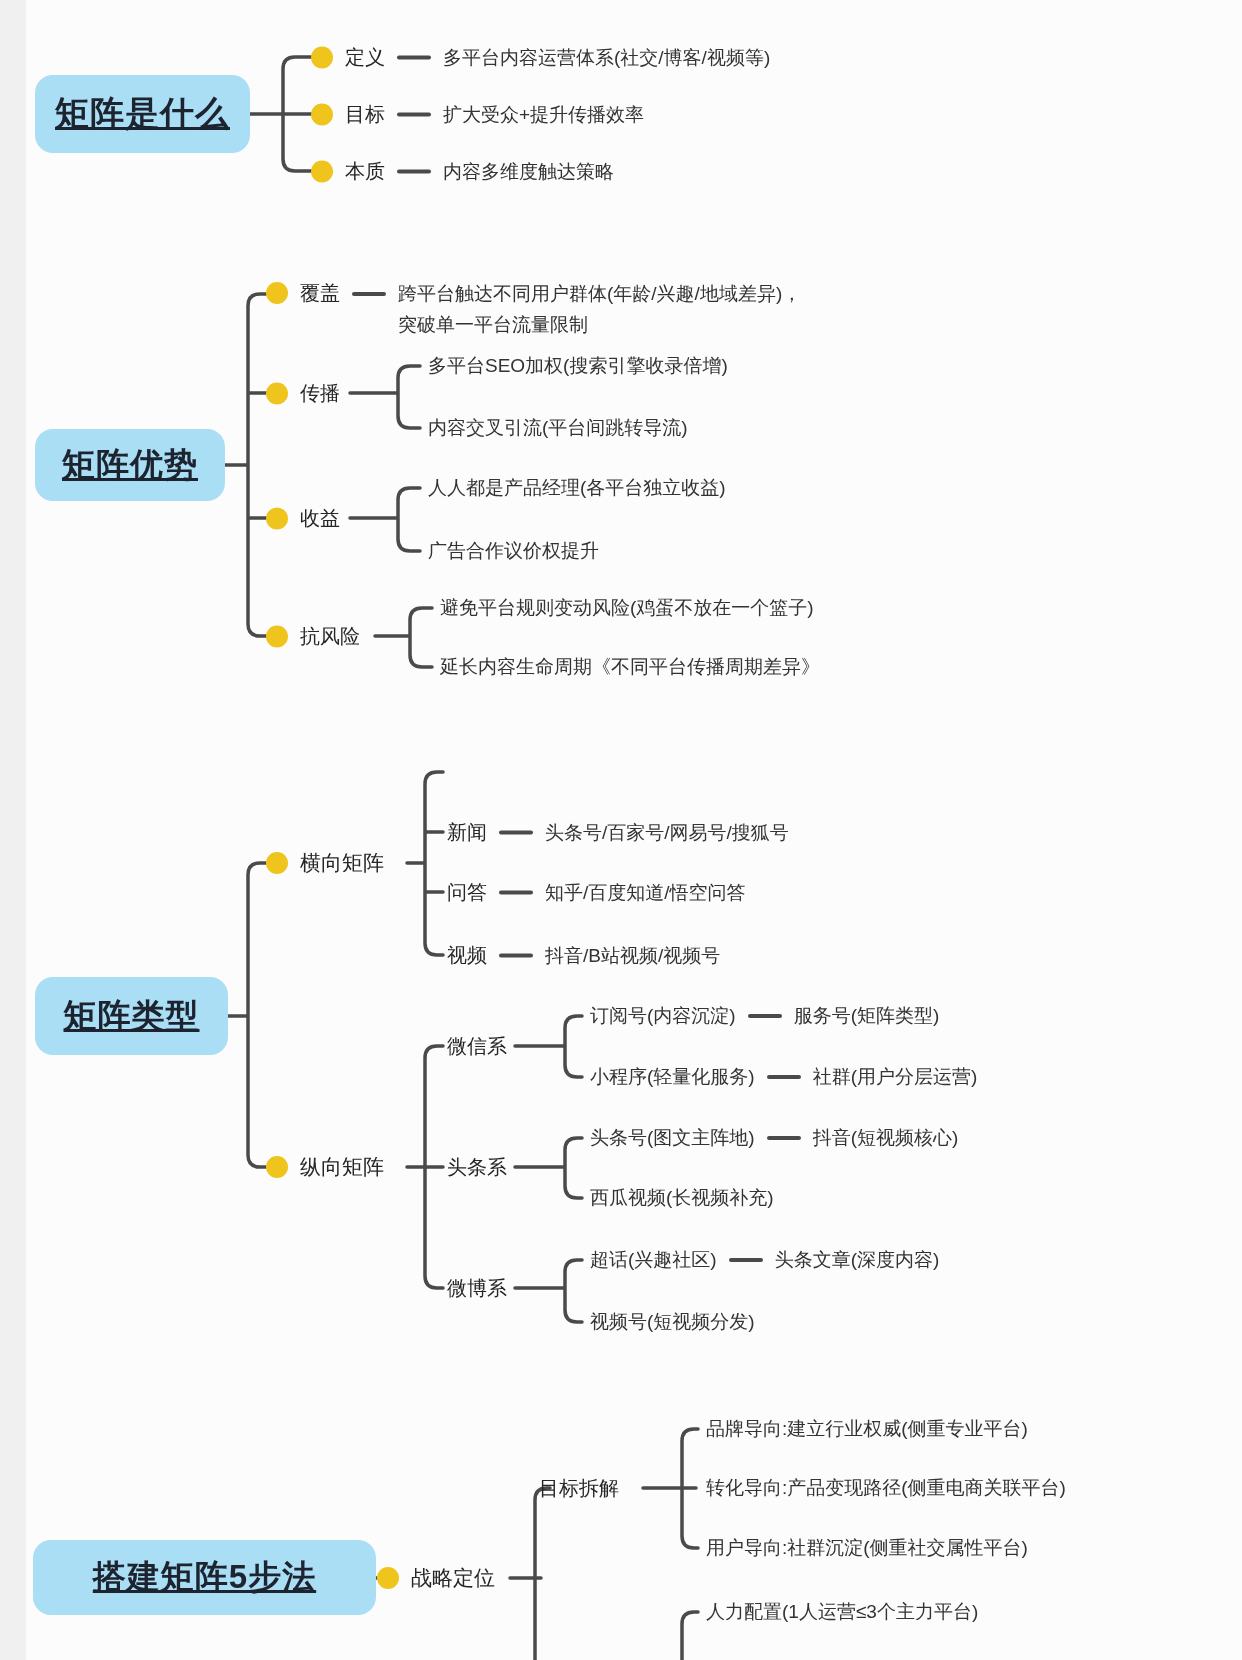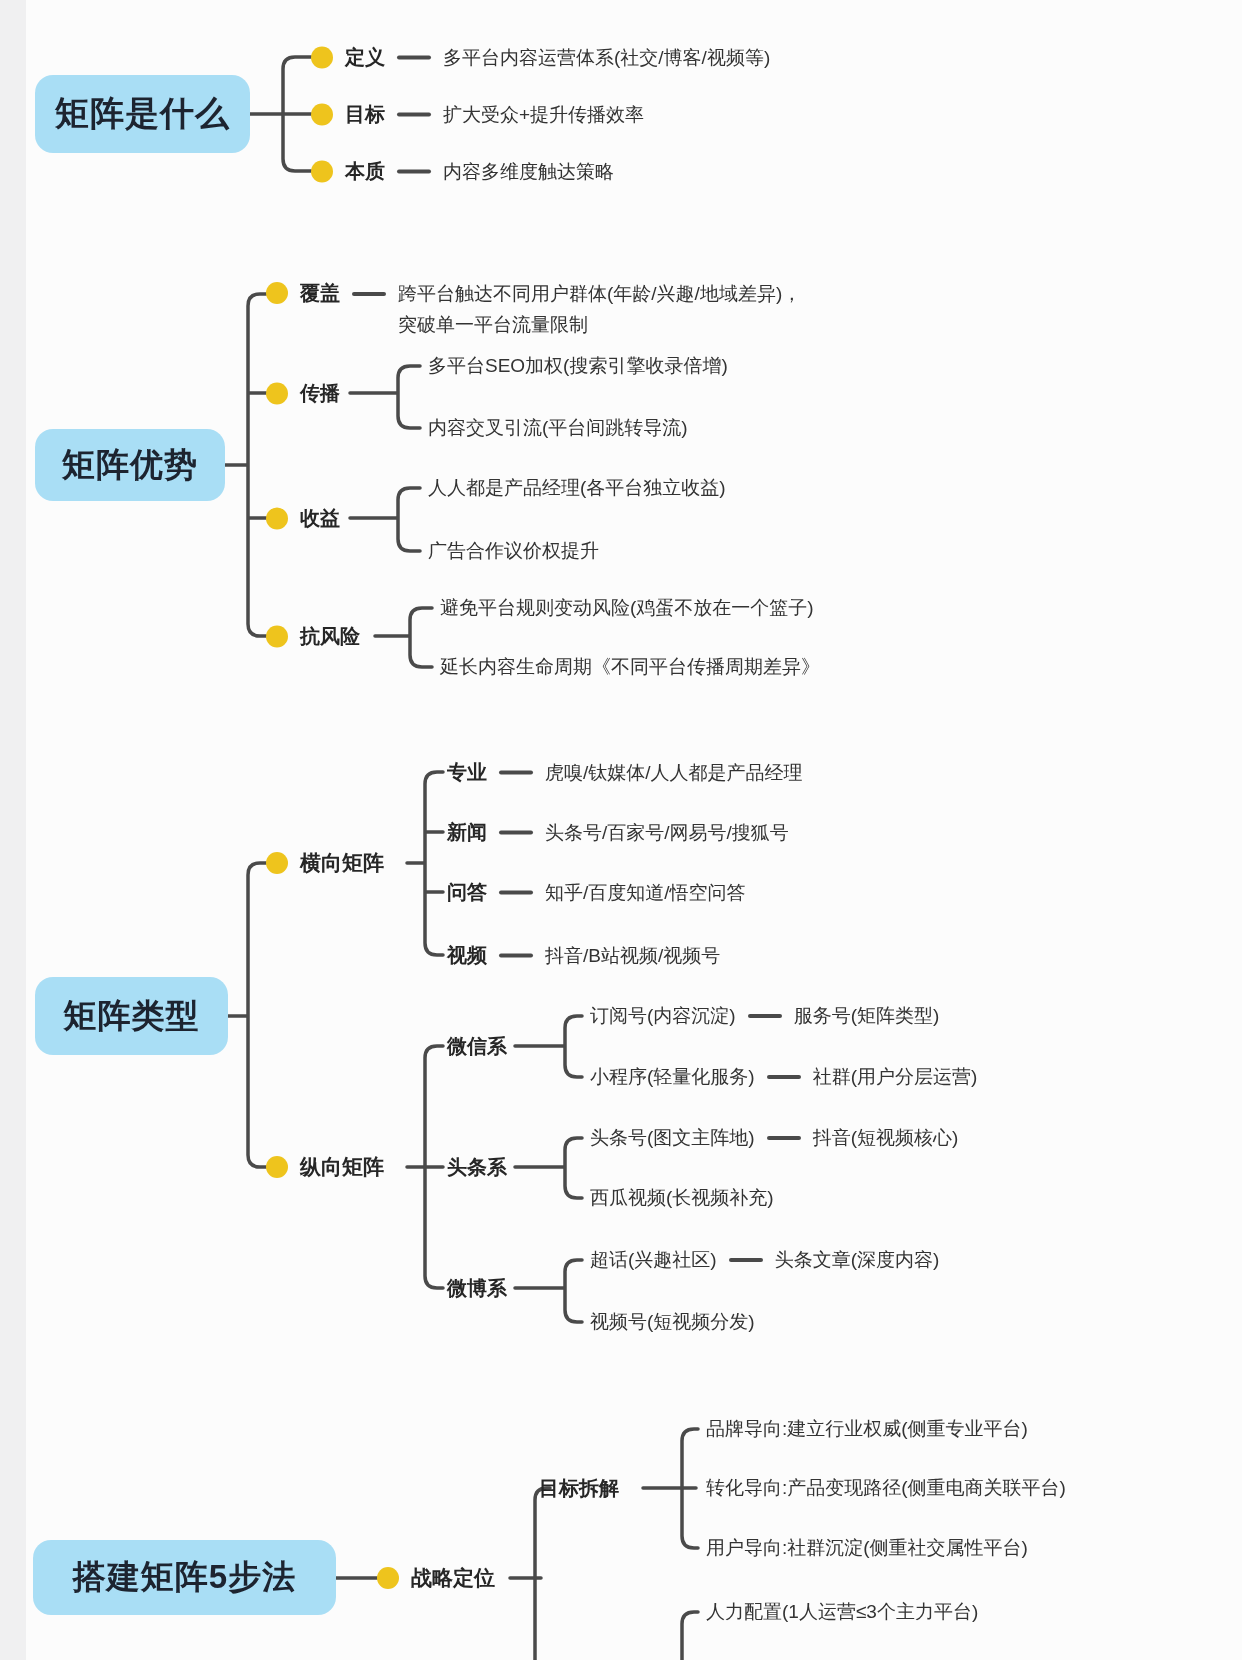--- a/index.html
+++ b/index.html
@@ -8,29 +8,29 @@
     background:var(--canvas,#fcfcfc);overflow:hidden;
     font-family:"Liberation Sans",sans-serif;
   }
   .left-strip{position:absolute;left:0;top:0;width:26px;height:100%;background:var(--strip,#f0f0f1);}
   svg.wires{position:absolute;left:0;top:0;pointer-events:none;}
   svg.wires path{fill:none;stroke:var(--line,#4a4a4a);stroke-width:3.5;stroke-linecap:round;stroke-linejoin:round;}
   .node{
     position:absolute;display:flex;align-items:center;justify-content:center;
     background:var(--node,#a9def5);border-radius:18px;
     font-size:34px;font-weight:bold;color:var(--nodetext,#1d2430);
-    letter-spacing:1px;white-space:nowrap;
+    letter-spacing:1px;white-space:nowrap;text-decoration:underline;
   }
   .row{
     position:absolute;display:flex;align-items:center;column-gap:12px;
     transform:translateY(-50%);white-space:nowrap;
   }
   .row.top{transform:none;align-items:flex-start;justify-content:flex-end;}
   .dot{width:22px;height:22px;border-radius:50%;background:var(--dot,#eec41d);flex-shrink:0;}
-  .lbl{font-size:20px;font-weight:bold;color:var(--label,#262626);}
+  .lbl{font-size:20px;font-weight:normal;color:var(--label,#262626);}
   .lbl.lg{font-size:21px;}
   .dash{width:34px;height:4px;border-radius:2px;background:var(--line,#4a4a4a);flex-shrink:0;}
   .txt{font-size:19px;color:var(--text,#333);}
   .txt.wrap{width:415px;white-space:normal;line-height:31px;}
   .row.top .dot{margin-top:4px;}
   .row.top .lbl{line-height:31px;}
   .row.top .dash{margin-top:14px;}
 </style>
 </head>
 <body>
@@ -121,25 +121,20 @@
   <div class="row" style="left:440px;top:667px">
     <span class="txt">延长内容生命周期《不同平台传播周期差异》</span>
   </div>
 
   <div class="node" style="left:35px;top:977px;width:193px;height:78px;font-size:33px">矩阵类型</div>
 
   <div class="row" style="left:266px;top:863px">
     <span class="dot"></span>
     <span class="lbl lg">横向矩阵</span>
   </div>
-  <div class="row" style="left:447px;top:772px">
-    <span class="lbl">专业</span>
-    <span class="dash"></span>
-    <span class="txt">虎嗅/钛媒体/人人都是产品经理</span>
-  </div>
   <div class="row" style="left:447px;top:832px">
     <span class="lbl">新闻</span>
     <span class="dash"></span>
     <span class="txt">头条号/百家号/网易号/搜狐号</span>
   </div>
   <div class="row" style="left:447px;top:892px">
     <span class="lbl">问答</span>
     <span class="dash"></span>
     <span class="txt">知乎/百度知道/悟空问答</span>
   </div>
@@ -183,21 +178,21 @@
   </div>
   <div class="row" style="left:590px;top:1260px">
     <span class="txt">超话(兴趣社区)</span>
     <span class="dash"></span>
     <span class="txt">头条文章(深度内容)</span>
   </div>
   <div class="row" style="left:590px;top:1322px">
     <span class="txt">视频号(短视频分发)</span>
   </div>
 
-  <div class="node" style="left:33px;top:1540px;width:303px;height:75px;font-size:33px">搭建矩阵5步法</div>
+  <div class="node" style="left:33px;top:1540px;width:343px;height:75px;font-size:33px">搭建矩阵5步法</div>
 
   <div class="row" style="left:377px;top:1578px">
     <span class="dot"></span>
     <span class="lbl lg">战略定位</span>
   </div>
   <div class="row" style="left:539px;top:1488px">
     <span class="lbl">目标拆解</span>
   </div>
   <div class="row" style="left:706px;top:1429px">
     <span class="txt">品牌导向:建立行业权威(侧重专业平台)</span>

